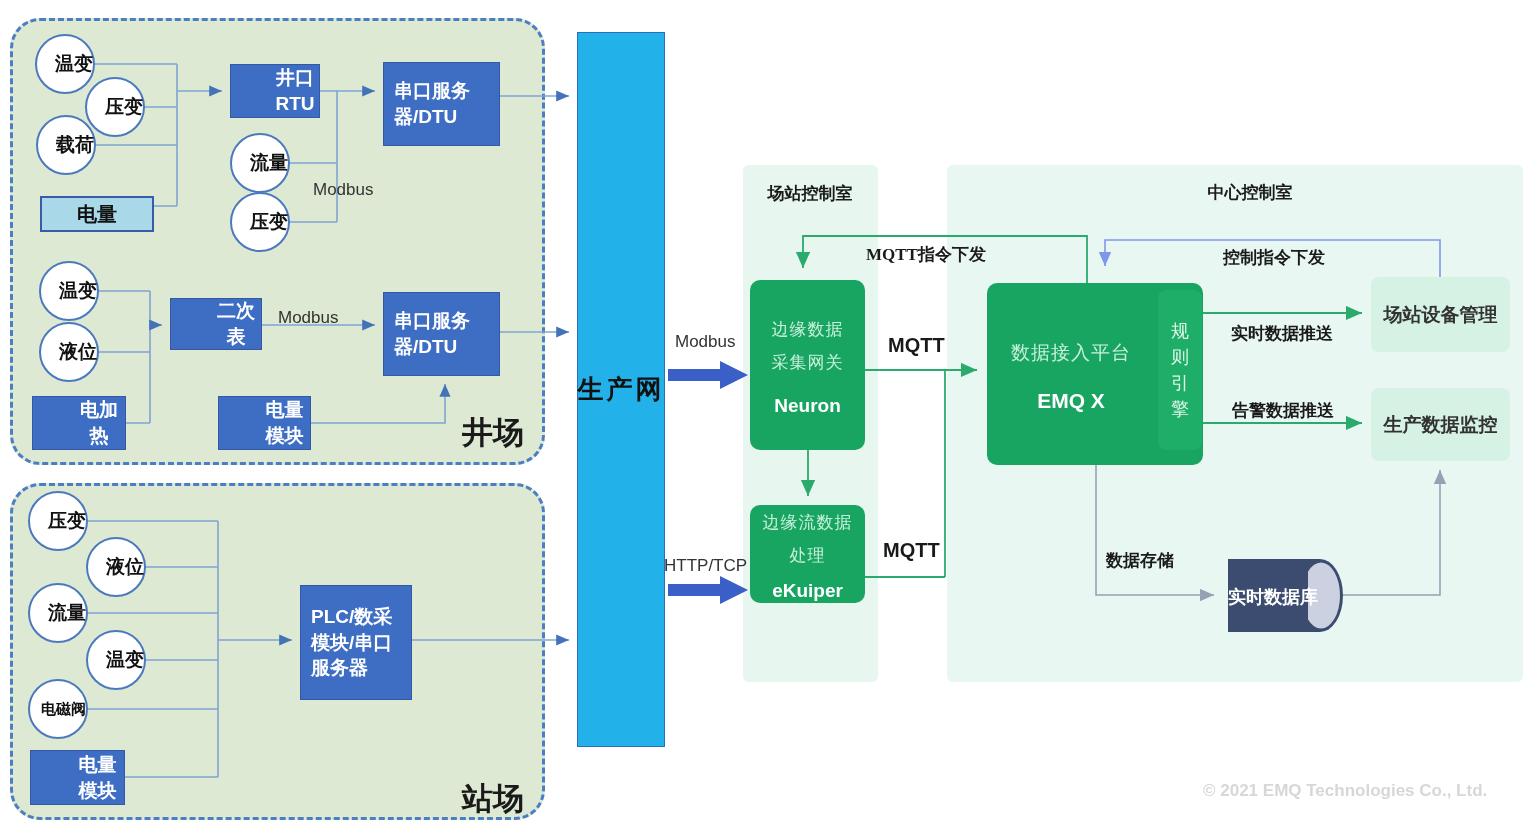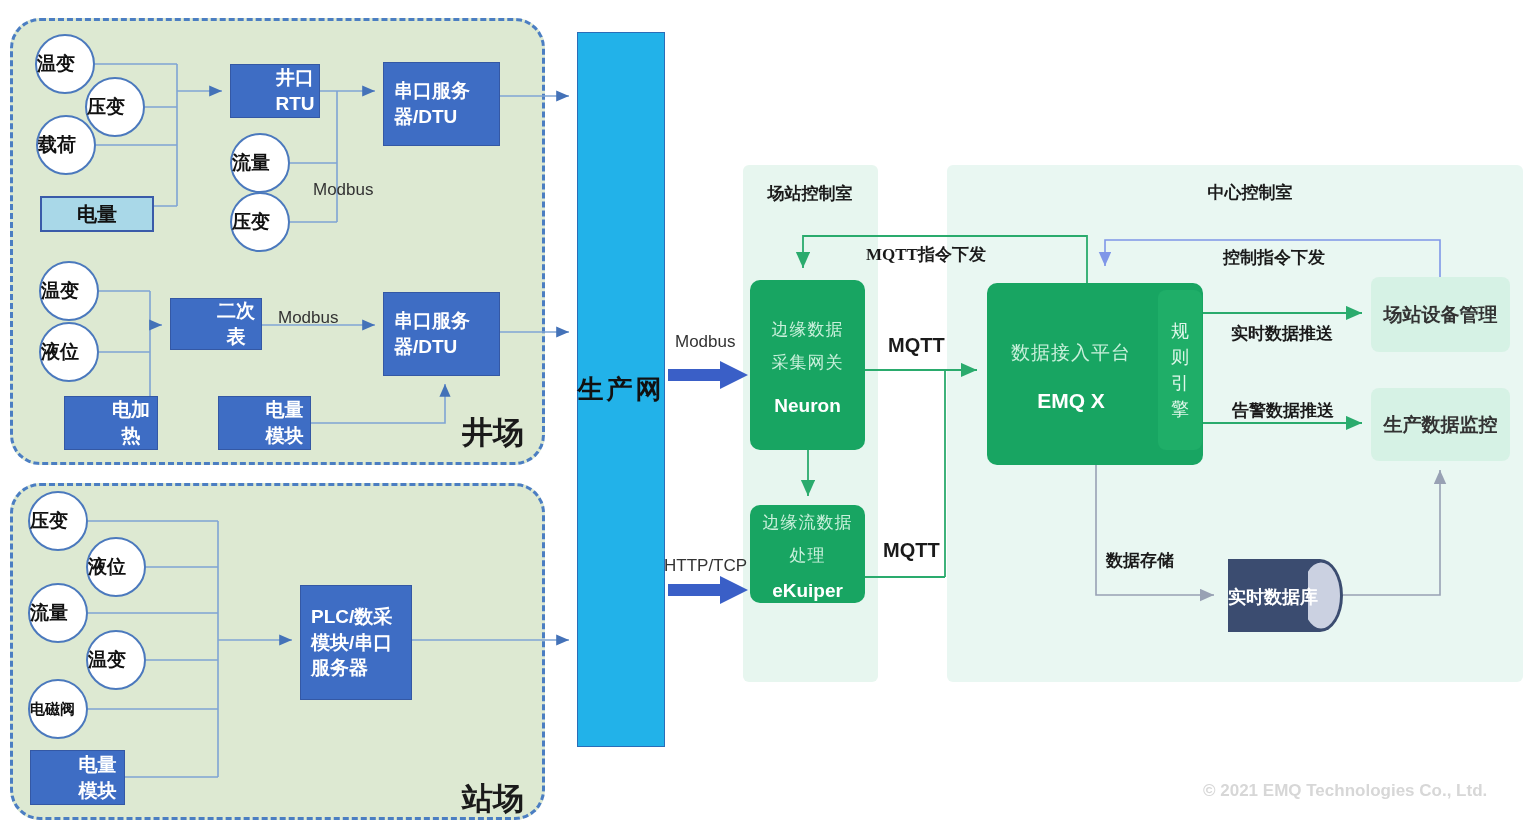--- a/index.html
+++ b/index.html
@@ -2,21 +2,21 @@
 <html><head>
 <meta charset="utf-8">
 <style>
   html,body{margin:0;padding:0;background:#fff;}
   .stage{position:relative;width:1536px;height:836px;background:#ffffff;overflow:hidden;
          font-family:"Liberation Sans","DejaVu Sans",sans-serif;}
   .abs{position:absolute;box-sizing:border-box;}
   .zone{background:#dde9d2;border:3px dashed #4b7ec2;border-radius:30px;}
   .zone-label{font-size:31px;font-weight:bold;color:#1a1a1a;}
   .circle{background:#ffffff;border:2.5px solid #4b79bd;border-radius:50%;
-          display:flex;align-items:center;justify-content:flex-start;
+          display:flex;align-items:center;justify-content:flex-end;
           font-size:19px;font-weight:600;color:#111;}
   .bluebox{background:#3e6dc4;border:1px solid #3458a4;color:#ffffff;
            display:flex;align-items:center;justify-content:center;text-align:center;
            font-size:19px;font-weight:600;line-height:1.35;padding-left:40px;}
   .cyanbox{background:#a9d8e8;border:2px solid #3a5ba9;color:#111;
            display:flex;align-items:center;justify-content:center;font-size:20px;font-weight:600;}
   .bar{background:#22b2e9;border:1.5px solid #2a6db8;display:flex;align-items:center;justify-content:center;}
   .bar-label{font-size:26px;font-weight:bold;color:#111;letter-spacing:3px;white-space:nowrap;}
   .panel{background:#e7f6ef;border-radius:6px;}
   .panel-title{font-size:17px;font-weight:bold;color:#1a1a1a;text-align:center;}
@@ -137,21 +137,21 @@
   <div class="abs bluebox" style="left:383px;top:62px;width:117px;height:84px;padding:0 24px 0 10px;text-align:left;justify-content:flex-start;">
       <span>串口服务器/DTU</span>
     </div>
 
   <div class="abs circle" style="left:39px;top:261px;width:60px;height:60px;">
       <span>温变</span>
     </div>
   <div class="abs circle" style="left:39px;top:322px;width:60px;height:60px;">
       <span>液位</span>
     </div>
-  <div class="abs bluebox" style="left:32px;top:396px;width:94px;height:54px;margin-left:32px;">
+  <div class="abs bluebox" style="left:32px;top:396px;width:94px;height:54px;">
       <span>电加热</span>
     </div>
   <div class="abs bluebox" style="left:170px;top:298px;width:92px;height:52px;">
       <span>二次表</span>
     </div>
   <div class="abs lbl" style="left:278px;top:308px;">Modbus</div>
   <div class="abs bluebox" style="left:383px;top:292px;width:117px;height:84px;padding:0 24px 0 10px;text-align:left;justify-content:flex-start;">
       <span>串口服务器/DTU</span>
     </div>
   <div class="abs bluebox" style="left:218px;top:396px;width:93px;height:54px;">

